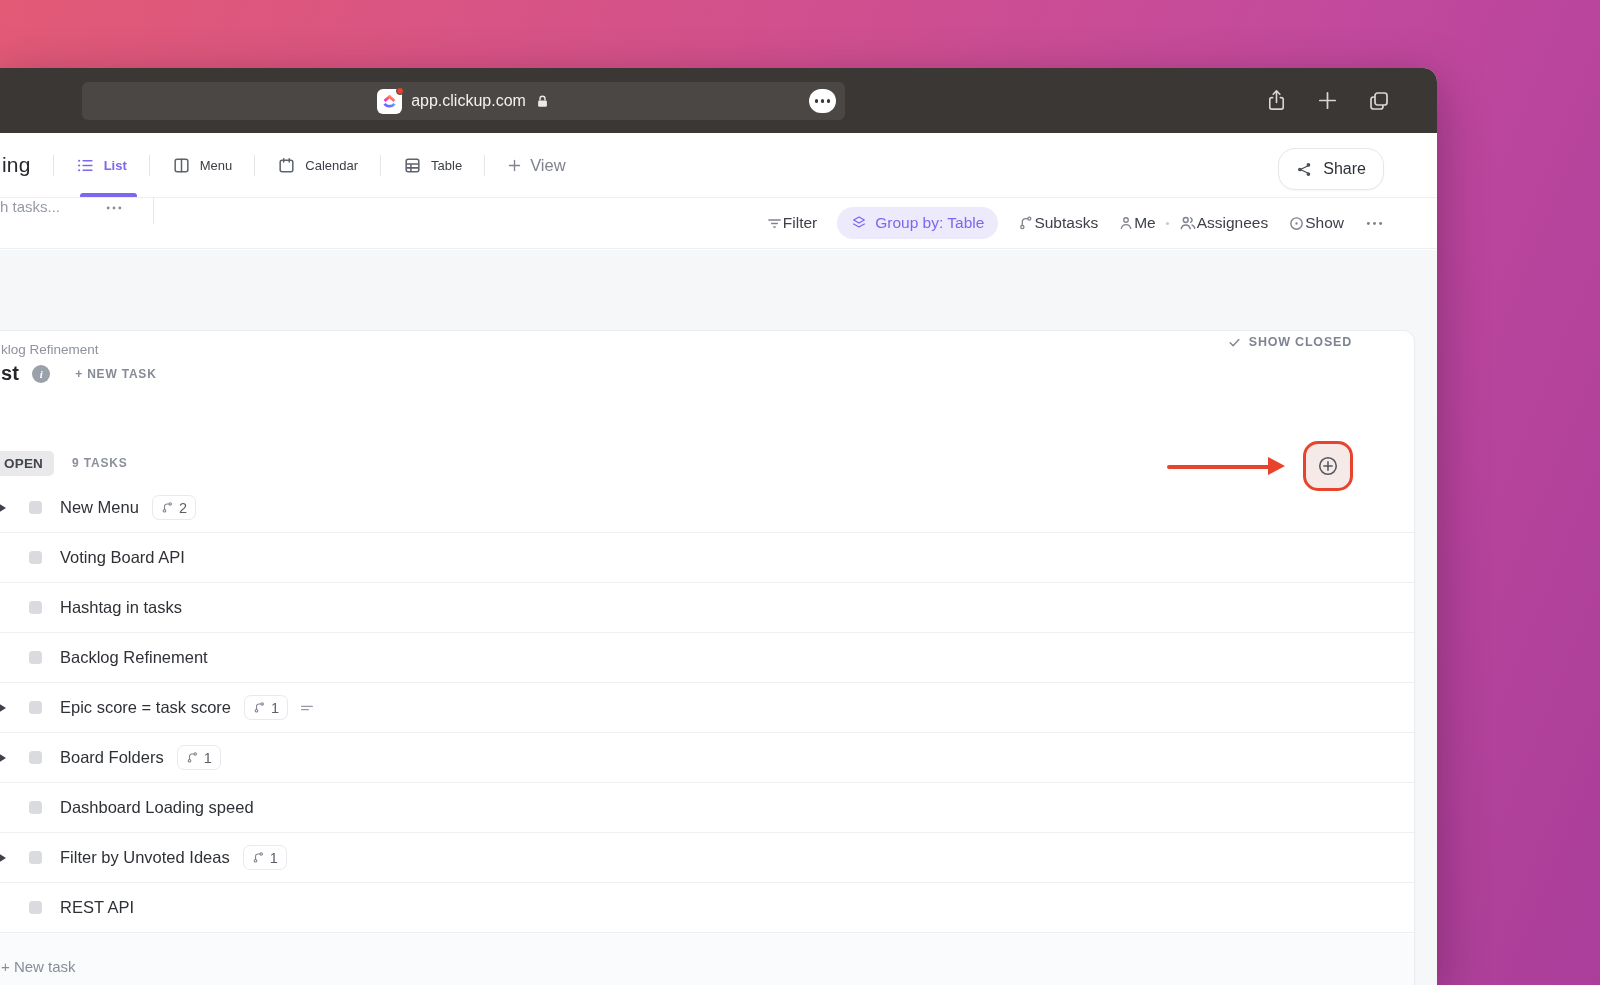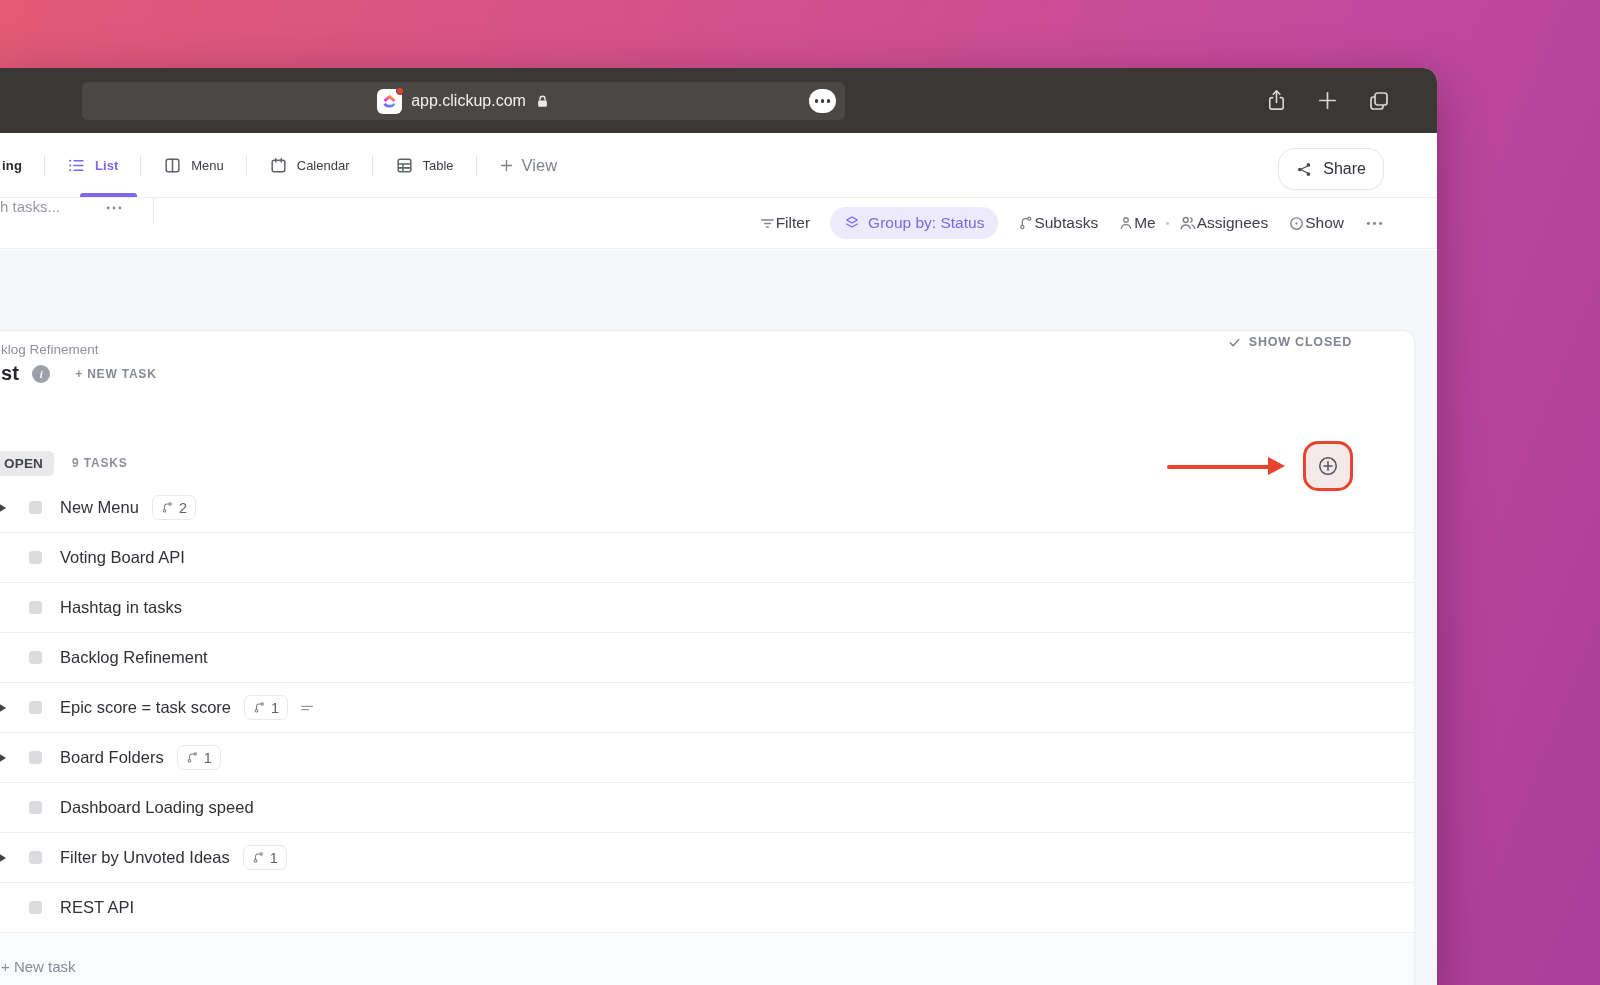--- a/index.html
+++ b/index.html
@@ -24,21 +24,21 @@
   .url-more { position:absolute; right:9px; top:7px; width:27px; height:24px; border-radius:13px;
               background:#fff; display:flex; align-items:center; justify-content:center; gap:2.5px; cursor:pointer; }
   .url-more i { width:3.2px; height:3.2px; border-radius:50%; background:#3a3734; }
   .chrome-actions { position:absolute; right:46px; top:0; height:65px; display:flex; align-items:center;
                     gap:28px; color:#d8d6d3; }
   .chrome-actions .cbtn { cursor:pointer; display:flex; }
 
   
   .views { position:absolute; left:0; top:65px; width:100%; height:64px; background:#fff;
            display:flex; align-items:center; }
-  .trunc-left { margin-left:2px; font-size:13px; font-weight:700; color:#26282e; letter-spacing:.2px; }
+  .trunc-left { margin-left:2px; font-size:21px; font-weight:400; color:#26282e; letter-spacing:.2px; }
   .vdiv { width:1px; height:21px; background:#e5e5ea; margin:0 22px; }
   .vtab { display:flex; align-items:center; gap:9px; font-size:13px; color:#3c4046; cursor:pointer; }
   .vtab .ticon { display:flex; color:#5d626b; }
   .vtab.active { color:var(--accent); font-weight:600; }
   .vtab.active .ticon { color:var(--accent); }
   .add-view { display:flex; align-items:center; gap:8px; font-size:16.5px; color:#7e838e; cursor:pointer; }
   .tab-underline { position:absolute; left:80px; bottom:0; width:57px; height:4px; border-radius:3px 3px 0 0;
                    background:var(--accent); }
   .share-btn { position:absolute; right:53px; top:15px; height:42px; padding:0 17px; border:1px solid #e7e7eb;
                border-radius:17px; background:#fff; display:flex; align-items:center; gap:10px;
@@ -257,21 +257,21 @@
           </span>
           <span>Filter</span>
         </span>
         <span class="groupby-pill">
           <span class="ic">
             <svg width="16" height="16" viewBox="0 0 24 24" fill="none" stroke="currentColor" stroke-width="2" stroke-linecap="round" stroke-linejoin="round">
               <path d="m12 3 8 4.5-8 4.5-8-4.5z"></path>
                 <path d="m4 13.5 8 4.5 8-4.5"></path>
             </svg>
           </span>
-          <span>Group by: Status</span>
+          <span>Group by: Table</span>
         </span>
         <span class="titem">
           <span class="ic">
             <svg width="16" height="16" viewBox="0 0 24 24" fill="none" stroke="currentColor" stroke-width="2" stroke-linecap="round">
               <circle cx="6.5" cy="18" r="2.4"></circle>
                 <path d="M6.5 15.5V10a4.5 4.5 0 0 1 4.5-4.5h3.5"></path>
                 <circle cx="17" cy="5.5" r="2.2"></circle>
             </svg>
           </span>
           <span>Subtasks</span>

